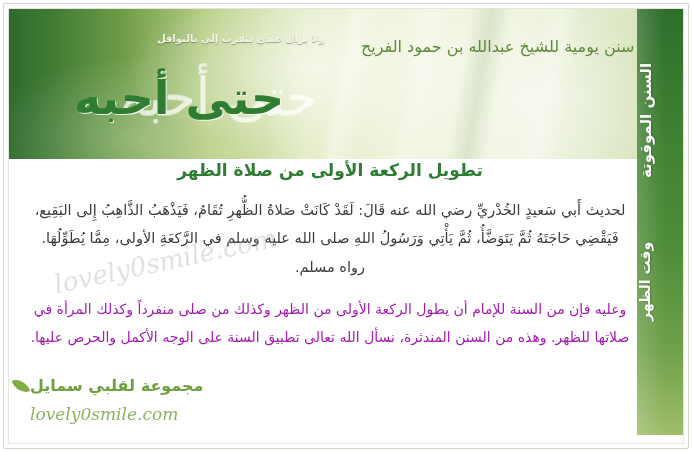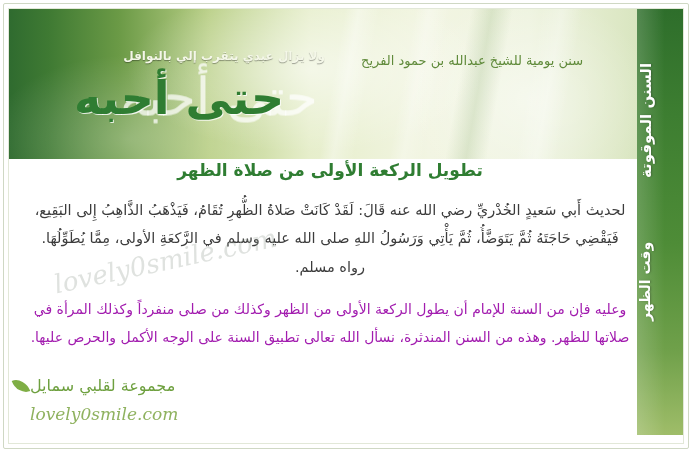--- a/index.html
+++ b/index.html
@@ -85,33 +85,33 @@
     direction: rtl;
     font-size: 46px;
     font-weight: bold;
     color: #2f7d32;
     font-family: "DejaVu Sans", sans-serif;
     text-shadow: 1px 1px 0 rgba(255,255,255,0.8);
     white-space: nowrap;
   }
   .band-hadith {
     position: absolute;
-    right: 358px; top: 40px;
-    direction: rtl;
-    font-size: 12px;
+    right: 358px; top: 24px;
+    direction: rtl;
+    font-size: 10px;
     font-weight: bold;
     color: #f4f7e8;
     white-space: nowrap;
     text-shadow: 0 1px 1px rgba(0,0,0,0.35);
   }
   .band-source {
     position: absolute;
-    left: 352px; top: 44px;
-    direction: rtl;
-    font-size: 13px;
+    left: 352px; top: 28px;
+    direction: rtl;
+    font-size: 16px;
     color: #5f8a3a;
     white-space: nowrap;
   }
 
   
   .side-bar {
     position: absolute;
     right: 9px; top: 9px;
     width: 46px; height: 426px;
     background: linear-gradient(180deg, #2e6e2b 0%, #3d7e31 25%, #4e8c37 55%, #6fa04a 80%, #9fbd69 100%);
@@ -191,21 +191,21 @@
     white-space: nowrap;
     pointer-events: none;
   }
 
   
   .brand-ar {
     position: absolute;
     left: 30px; top: 376px;
     direction: rtl;
     font-size: 16px;
-    font-weight: normal;
+    font-weight: bold;
     color: #6ea03f;
     white-space: nowrap;
   }
   .brand-en {
     position: absolute;
     left: 30px; top: 404px;
     font-family: "DejaVu Serif", serif;
     font-style: italic;
     font-size: 17px;
     color: #8fb25f;

